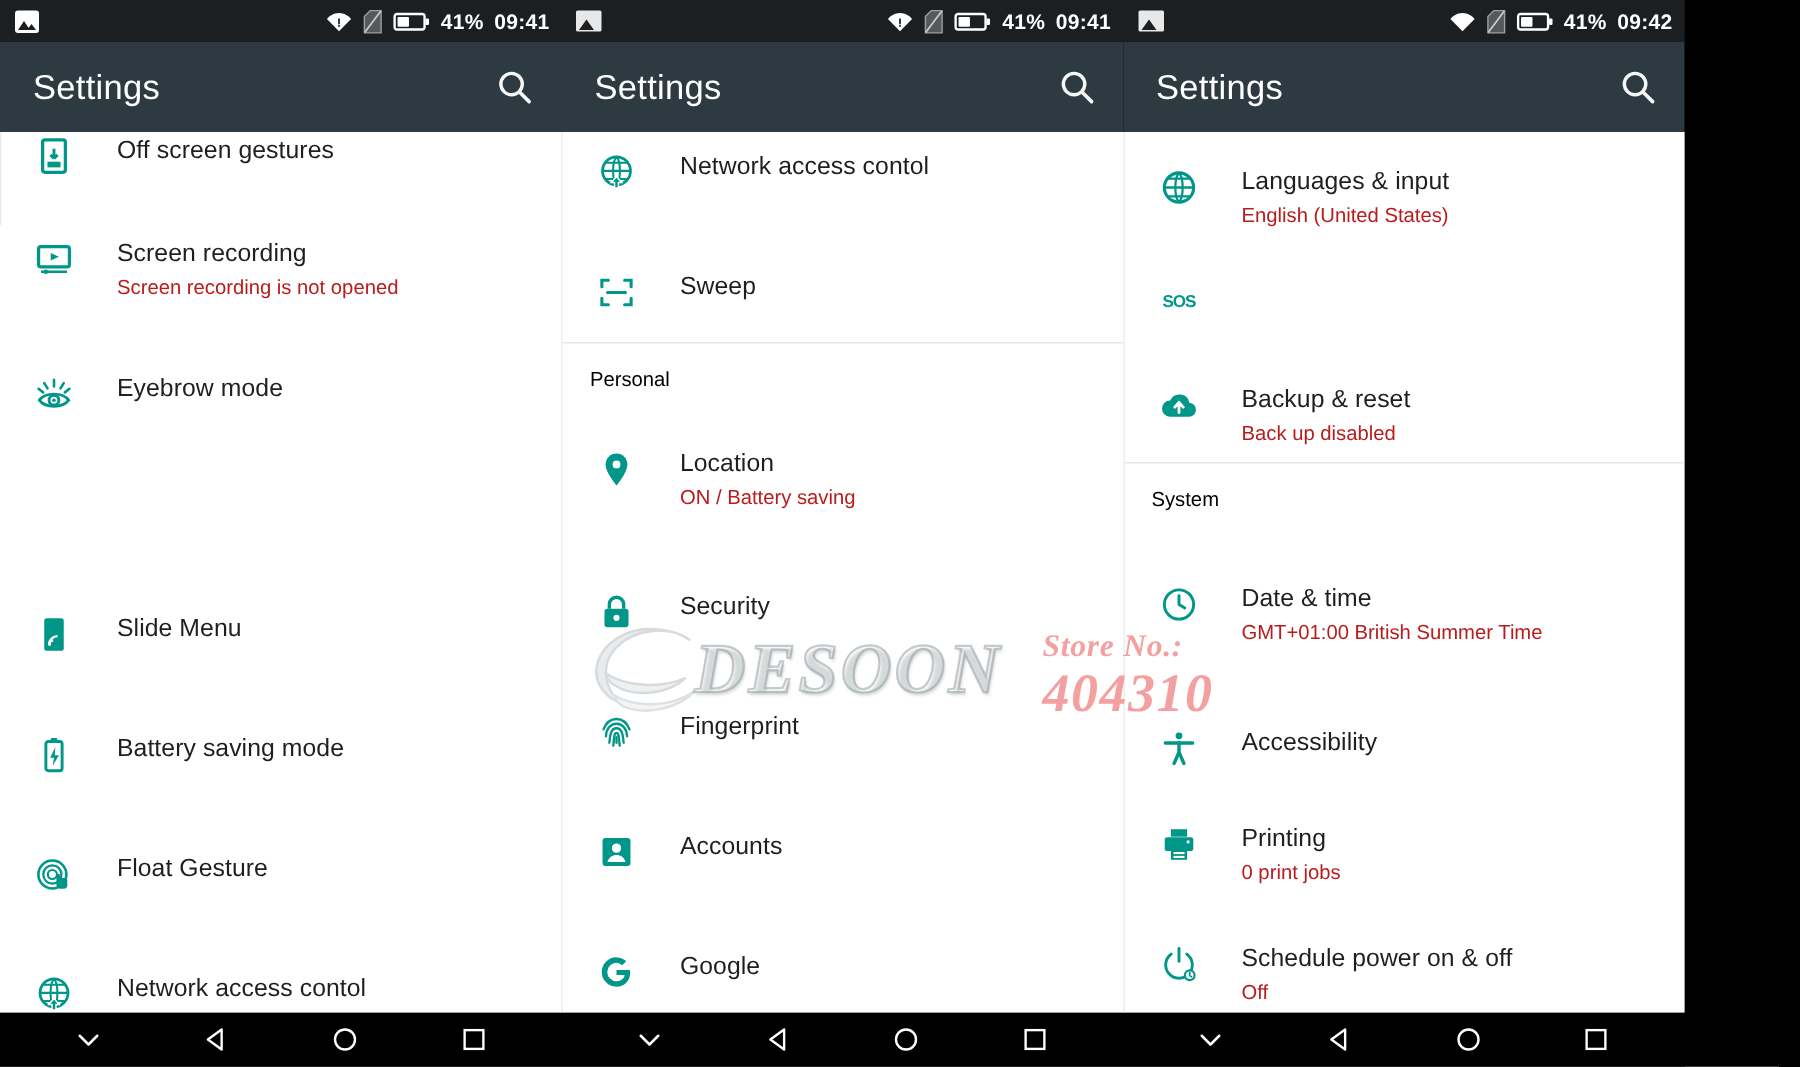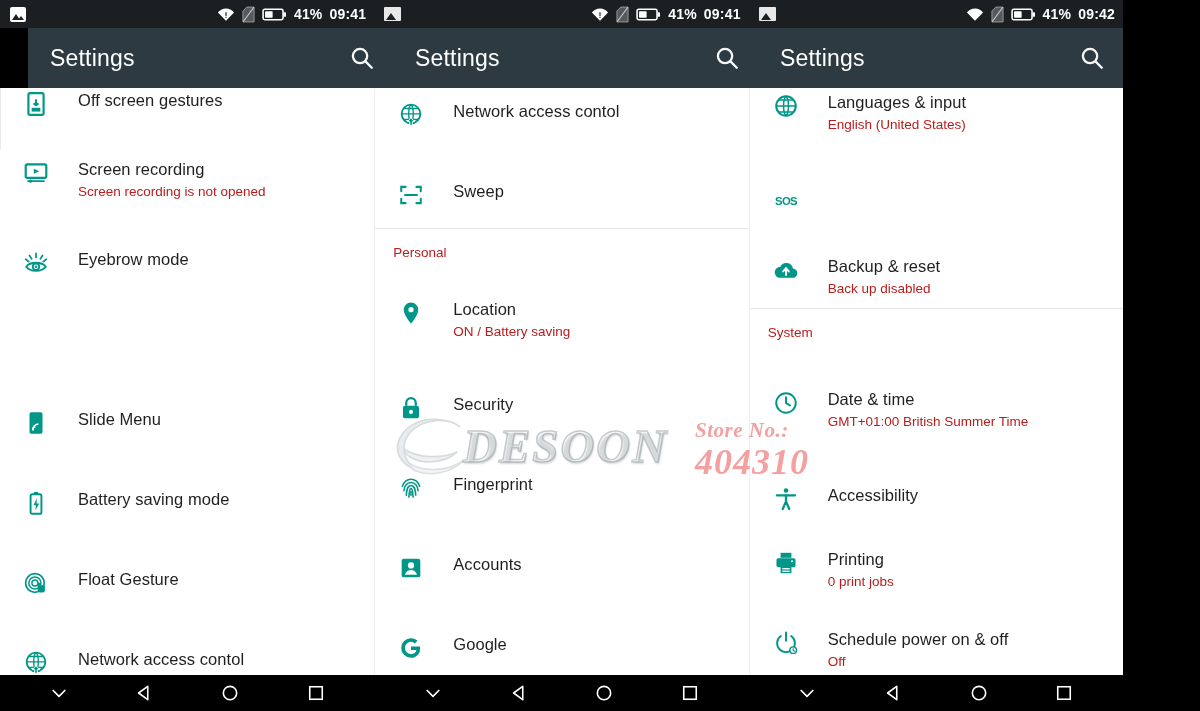--- a/index.html
+++ b/index.html
@@ -55,21 +55,21 @@
   .sb-photo-icon2 {
     width: 17px; height: 14px; background: #e8e8e8; border-radius: 1px;
     position: relative; overflow: hidden;
   }
   .sb-photo-icon2::before {
     content:""; position:absolute; left:2px; bottom:1px;
     width:0; height:0; border-left:5px solid transparent; border-right:5px solid transparent;
     border-bottom:7px solid #1b1f22;
   }
   
-  .appbar-row { height: 60px; display: flex; flex: 0 0 60px; padding-left: 28px; }
+  .appbar-row { height: 60px; display: flex; flex: 0 0 60px; }
   .appbar {
     width: 400px; height: 60px; background: #2d3a42;
     display: flex; align-items: center; justify-content: space-between;
     padding: 0 18px 0 22px;
     border-right: 0px solid transparent;
   }
   .appbar-title {
     color: #ffffff; font-size: 23px; font-weight: normal; letter-spacing: 0.2px;
   }
   .search-icon { width: 26px; height: 26px; opacity: 0.96; cursor: pointer; }
@@ -97,21 +97,21 @@
   .item-title {
     font-size: 16.5px; color: #1f1f1f; line-height: 21px;
     letter-spacing: 0.05px; white-space: nowrap;
   }
   .item-sub {
     font-size: 13.5px; color: #b91c1c; line-height: 19px;
     margin-top: 2px; white-space: nowrap;
   }
   .section-header {
     position: absolute; left: 0; width: 400px;
-    font-size: 13.5px; color: #b91c1c;
+    font-size: 13.5px; color: #000000;
     padding-left: 18px;
   }
   .divider {
     position: absolute; left: 0; width: 400px; height: 1px; background: #e4e6e7;
   }
   .edge-divider {
     position: absolute; left: 0; top: 0; width: 1px; background: #e9ecee;
   }
   
   .navbar-row { height: 36px; display: flex; flex: 0 0 36px; background: #000; }
@@ -392,21 +392,21 @@
             <svg width="26" height="26" viewBox="0 0 24 24">
               <path d="M20.4 12.6 c0 4.9-3.6 8.4-8.5 8.4 A9 9 0 1 1 12 3 c2.4 0 4.4 0.9 6 2.4 l-2.5 2.4 A5.2 5.2 0 0 0 12 6.3 a5.7 5.7 0 0 0 0 11.4 c2.9 0 4.7-1.7 5-3.8 h-5 v-3.2 h8.2 c0.1 0.6 0.2 1.2 0.2 1.9 z" fill="#009688"></path>
             </svg>
           </span>
           <span class="item-text"><span class="item-title">Google</span></span>
         </div>
       </div>
       <div class="panel">
         <div class="divider" style="top:220px"></div>
         <div class="section-header" style="top:237px">System</div>
-        <div class="item" style="top:3px">
+        <div class="item" style="top:22px">
           <span class="item-icon">
             <svg width="26" height="26" viewBox="0 0 24 24">
               <circle cx="12" cy="12" r="9" fill="none" stroke="#009688" stroke-width="1.9"></circle>
               <path d="M3 12 h18 M12 3 C9 6 9 18 12 21 M12 3 C15 6 15 18 12 21 M5 6.5 h14 M5 17.5 h14" fill="none" stroke="#009688" stroke-width="1.4"></path>
             </svg>
           </span>
           <span class="item-text"><span class="item-title">Languages &amp; input</span><span class="item-sub" style="display:block">English (United States)</span></span>
         </div>
         <div class="item" style="top:97px">
           <span class="item-icon">

